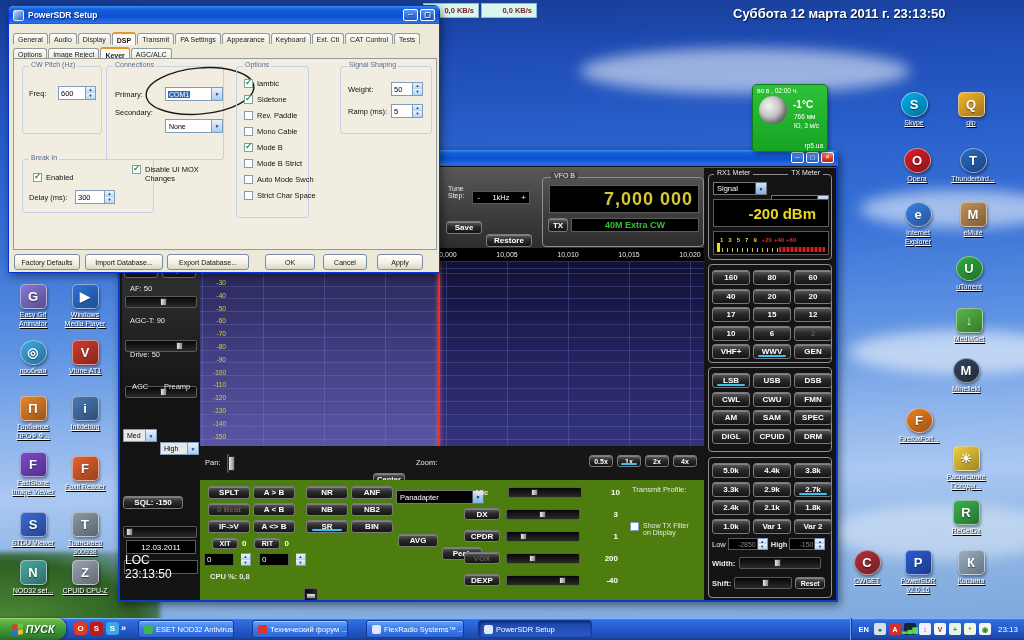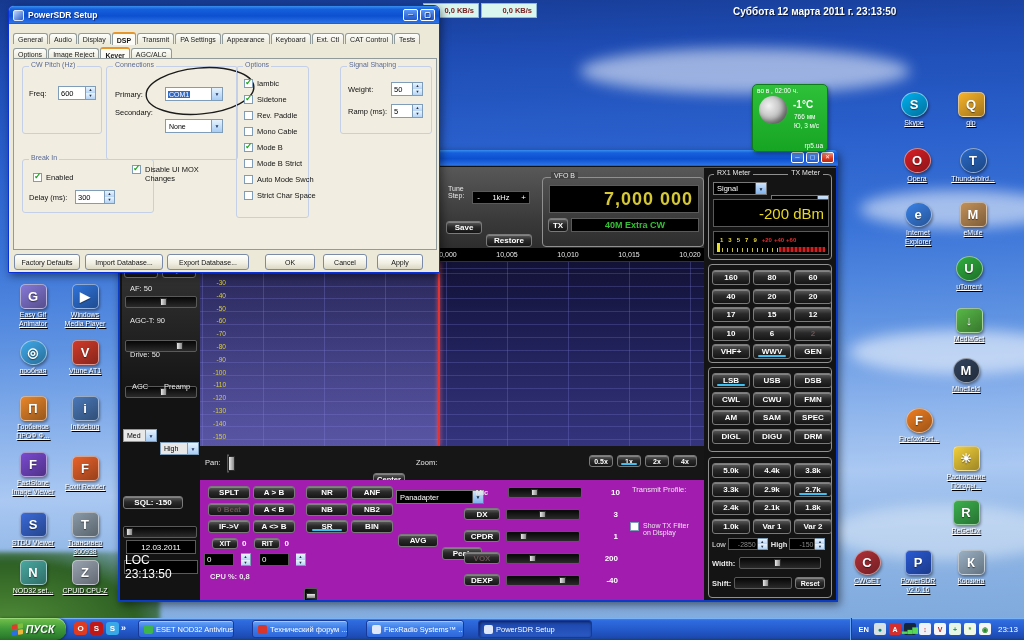--- a/index.html
+++ b/index.html
@@ -4,21 +4,21 @@
 <style>
 *{box-sizing:border-box;margin:0;padding:0}
 html,body{background:#333}
 body{font-family:"Liberation Sans",sans-serif}
 #stage{position:relative;width:1024px;height:640px;overflow:hidden;
  background:linear-gradient(178deg,#16398f 0%,#1e4cb4 10%,#2a60cc 24%,#3a74d8 38%,#5f93e2 52%,#8db4ec 65%,#aac8f2 74%,#8fb6e6 84%,#7ca6da 100%)}
 .abs{position:absolute}
 .cloud{position:absolute;background:rgba(255,255,255,.55);border-radius:50%;filter:blur(7px)}
 .hill{position:absolute;background:radial-gradient(ellipse at 20% 100%,#4e8a36,#2e6024 60%,rgba(46,96,36,0));filter:blur(2px)}
 
-.dtime{color:#fff;font-weight:bold;font-size:10px;text-shadow:1px 1px 1px rgba(0,0,0,.7);white-space:nowrap}
+.dtime{color:#fff;font-weight:bold;font-size:13px;text-shadow:1px 1px 1px rgba(0,0,0,.7);white-space:nowrap}
 .netmon{display:flex;gap:2px}
 .netmon .cell{width:56px;height:15px;background:#d9f6ef;border:1px solid #8fb8d8;color:#7c2020;font-size:7.5px;font-weight:bold;display:flex;align-items:center;justify-content:flex-end;padding-right:4px}
 .dicon{position:absolute;width:54px;display:flex;flex-direction:column;align-items:center;cursor:default}
 .ibox{width:27px;height:25px;border-radius:5px;border:1px solid rgba(255,255,255,.5);display:flex;align-items:center;justify-content:center;color:#fff;font-weight:bold;font-size:13px;box-shadow:1px 2px 3px rgba(0,0,0,.4);text-shadow:0 1px 1px rgba(0,0,0,.5)}
 .dlabel{margin-top:2px;text-align:center;color:#fff;font-size:7px;line-height:8.5px;text-shadow:1px 1px 1px #000;text-decoration:underline;white-space:nowrap}
 
 #gadget{left:752px;top:84px;width:76px;height:68px;background:linear-gradient(180deg,#2fc13a,#17a424);border-radius:5px;border:1px solid #0e7a18;box-shadow:1px 2px 4px rgba(0,0,0,.4);color:#fff;font-size:6.5px}
 #gadget .hdr{position:absolute;left:4px;top:2px;white-space:nowrap}
 #gadget .moon{position:absolute;left:6px;top:11px;width:28px;height:28px;border-radius:50%;background:radial-gradient(circle at 35% 35%,#f2f2f2,#b9b9b9 55%,#8a8a8a);box-shadow:inset -3px -3px 5px rgba(0,0,0,.4)}
 #gadget .temp{position:absolute;left:40px;top:14px;font-size:10px;font-weight:bold}
@@ -85,21 +85,21 @@
   linear-gradient(180deg,#121236 0%,#1d1d52 35%,#2a2a6a 70%,#34347e 100%);
  background-position:2px 0,0 7px,0 0;overflow:hidden}
 #plotL{position:absolute;left:0;top:0;width:239px;height:100%;background:linear-gradient(180deg,rgba(150,140,235,.16),rgba(160,150,240,.34))}
 #vline{position:absolute;left:238px;top:0;width:2px;height:100%;background:#e23232;box-shadow:0 0 4px #ff6060}
 .dbt{position:absolute;left:0;width:26px;text-align:right;color:#d8cf3a;font-size:6.5px}
 #freqstrip{position:absolute;left:80px;top:82px;width:504px;height:14px;background:#000;border-bottom:1px solid #333}
 .ftick{position:absolute;top:3px;transform:translateX(-50%);color:#e8e8e8;font-size:7px;white-space:nowrap}
 #panrow{position:absolute;left:80px;top:280px;width:504px;height:34px;background:#161616;display:block}
 #leftpanel{position:absolute;left:2px;top:96px;width:78px;height:338px;background:linear-gradient(180deg,#343434,#131313 40%)}
 #rightpanel{position:absolute;left:584px;top:2px;width:132px;height:432px;background:#141414}
-#bottom{position:absolute;left:80px;top:314px;width:504px;height:120px;background:#a21caf}
+#bottom{position:absolute;left:80px;top:314px;width:504px;height:120px;background:#4d7c0f}
 .grid3{display:grid;grid-template-columns:repeat(3,38px);gap:3.5px 3px}
 .grid2{display:grid;grid-template-columns:repeat(2,42px);gap:4px 3px}
 .grid3 .pbtn{height:15px}.grid2 .pbtn{height:13px}
 .mval{color:#fff;font-size:8px;font-weight:bold}
 .microw{position:absolute;left:0;height:16px;display:flex;align-items:center}
 .microw .lab{width:40px;text-align:center}
 .microw .pbtn{width:36px;height:12px;margin-left:2px}
 .microw .hsl{width:74px;height:11px;margin-left:6px}
 .microw .mval{width:30px;text-align:right;margin-left:8px}
 
@@ -350,21 +350,21 @@
           <span class="gt onb" style="left:5px">RX1 Meter</span>
           <span class="gt onb" style="left:auto;right:8px">TX Meter</span>
           <div class="abs ddd" style="left:4px;top:7px;width:54px;height:13px">
             <span>Signal</span>
               <span class="arr">▼</span>
           </div>
           <div class="abs ddd" style="left:62px;top:7px;width:58px;height:13px">
             <span>Fwd Pwr</span>
               <span class="arr">▼</span>
           </div>
-          <div class="abs dled" style="left:4px;top:24px;width:116px;height:28px;display:flex;align-items:center;justify-content:flex-end;padding-right:4px;color:#e8d820;font-size:15px;font-weight:normal">-200 dBm</div>
+          <div class="abs dled" style="left:4px;top:24px;width:116px;height:28px;display:flex;align-items:center;justify-content:flex-end;padding-right:12px;color:#e8d820;font-size:15px;font-weight:bold">-200 dBm</div>
           <div class="abs dled" style="left:4px;top:56px;width:116px;height:24px">
             <div id="mscale" style="top:3px">
                 <span class="y">1</span>
                 <span class="y">3</span>
                 <span class="y">5</span>
                 <span class="y">7</span>
                 <span class="y">9</span>
                 <span class="r">+20</span>
                 <span class="r">+40</span>
                 <span class="r">+60</span>
@@ -400,21 +400,21 @@
               <div class="pbtn ul">LSB</div>
               <div class="pbtn">USB</div>
               <div class="pbtn">DSB</div>
               <div class="pbtn">CWL</div>
               <div class="pbtn">CWU</div>
               <div class="pbtn">FMN</div>
               <div class="pbtn">AM</div>
               <div class="pbtn">SAM</div>
               <div class="pbtn">SPEC</div>
               <div class="pbtn">DIGL</div>
-              <div class="pbtn">DIGU</div>
+              <div class="pbtn">CPUID</div>
               <div class="pbtn">DRM</div>
             </div>
         </div>
 
         <div class="pgrp" style="left:4px;top:289px;width:124px;height:141px">
           <div id="filters" class="abs grid3" style="left:3px;top:5px">
               <div class="pbtn">5.0k</div>
               <div class="pbtn">4.4k</div>
               <div class="pbtn">3.8k</div>
               <div class="pbtn">3.3k</div>
@@ -677,21 +677,21 @@
         <span class="abs xlbl" style="left:6px;top:22px">Freq:</span>
         <span class="abs" style="left:35px;top:19px;display:flex">
           <span class="xpin" style="width:28px;height:14px">600</span>
           <span class="xpspin" style="height:14px">
               <span>▲</span>
               <span>▼</span>
             </span>
         </span>
       </div>
 
-      <div class="grp" style="left:92px;top:7px;width:132px;height:94px">
+      <div class="grp" style="left:92px;top:7px;width:118px;height:94px">
         <span class="gt">Connections</span>
         <span class="abs xlbl" style="left:8px;top:23px">Primary:</span>
         <span class="abs xpdd" style="left:58px;top:20px;width:58px;height:14px">
           <span class="sel hl">COM1</span>
             <span class="arr">▼</span>
         </span>
         <span class="abs xlbl" style="left:8px;top:41px">Secondary:</span>
         <span class="abs xpdd" style="left:58px;top:38px;width:58px;height:14px">
           <span class="sel">None</span>
             <span class="arr">▼</span>

